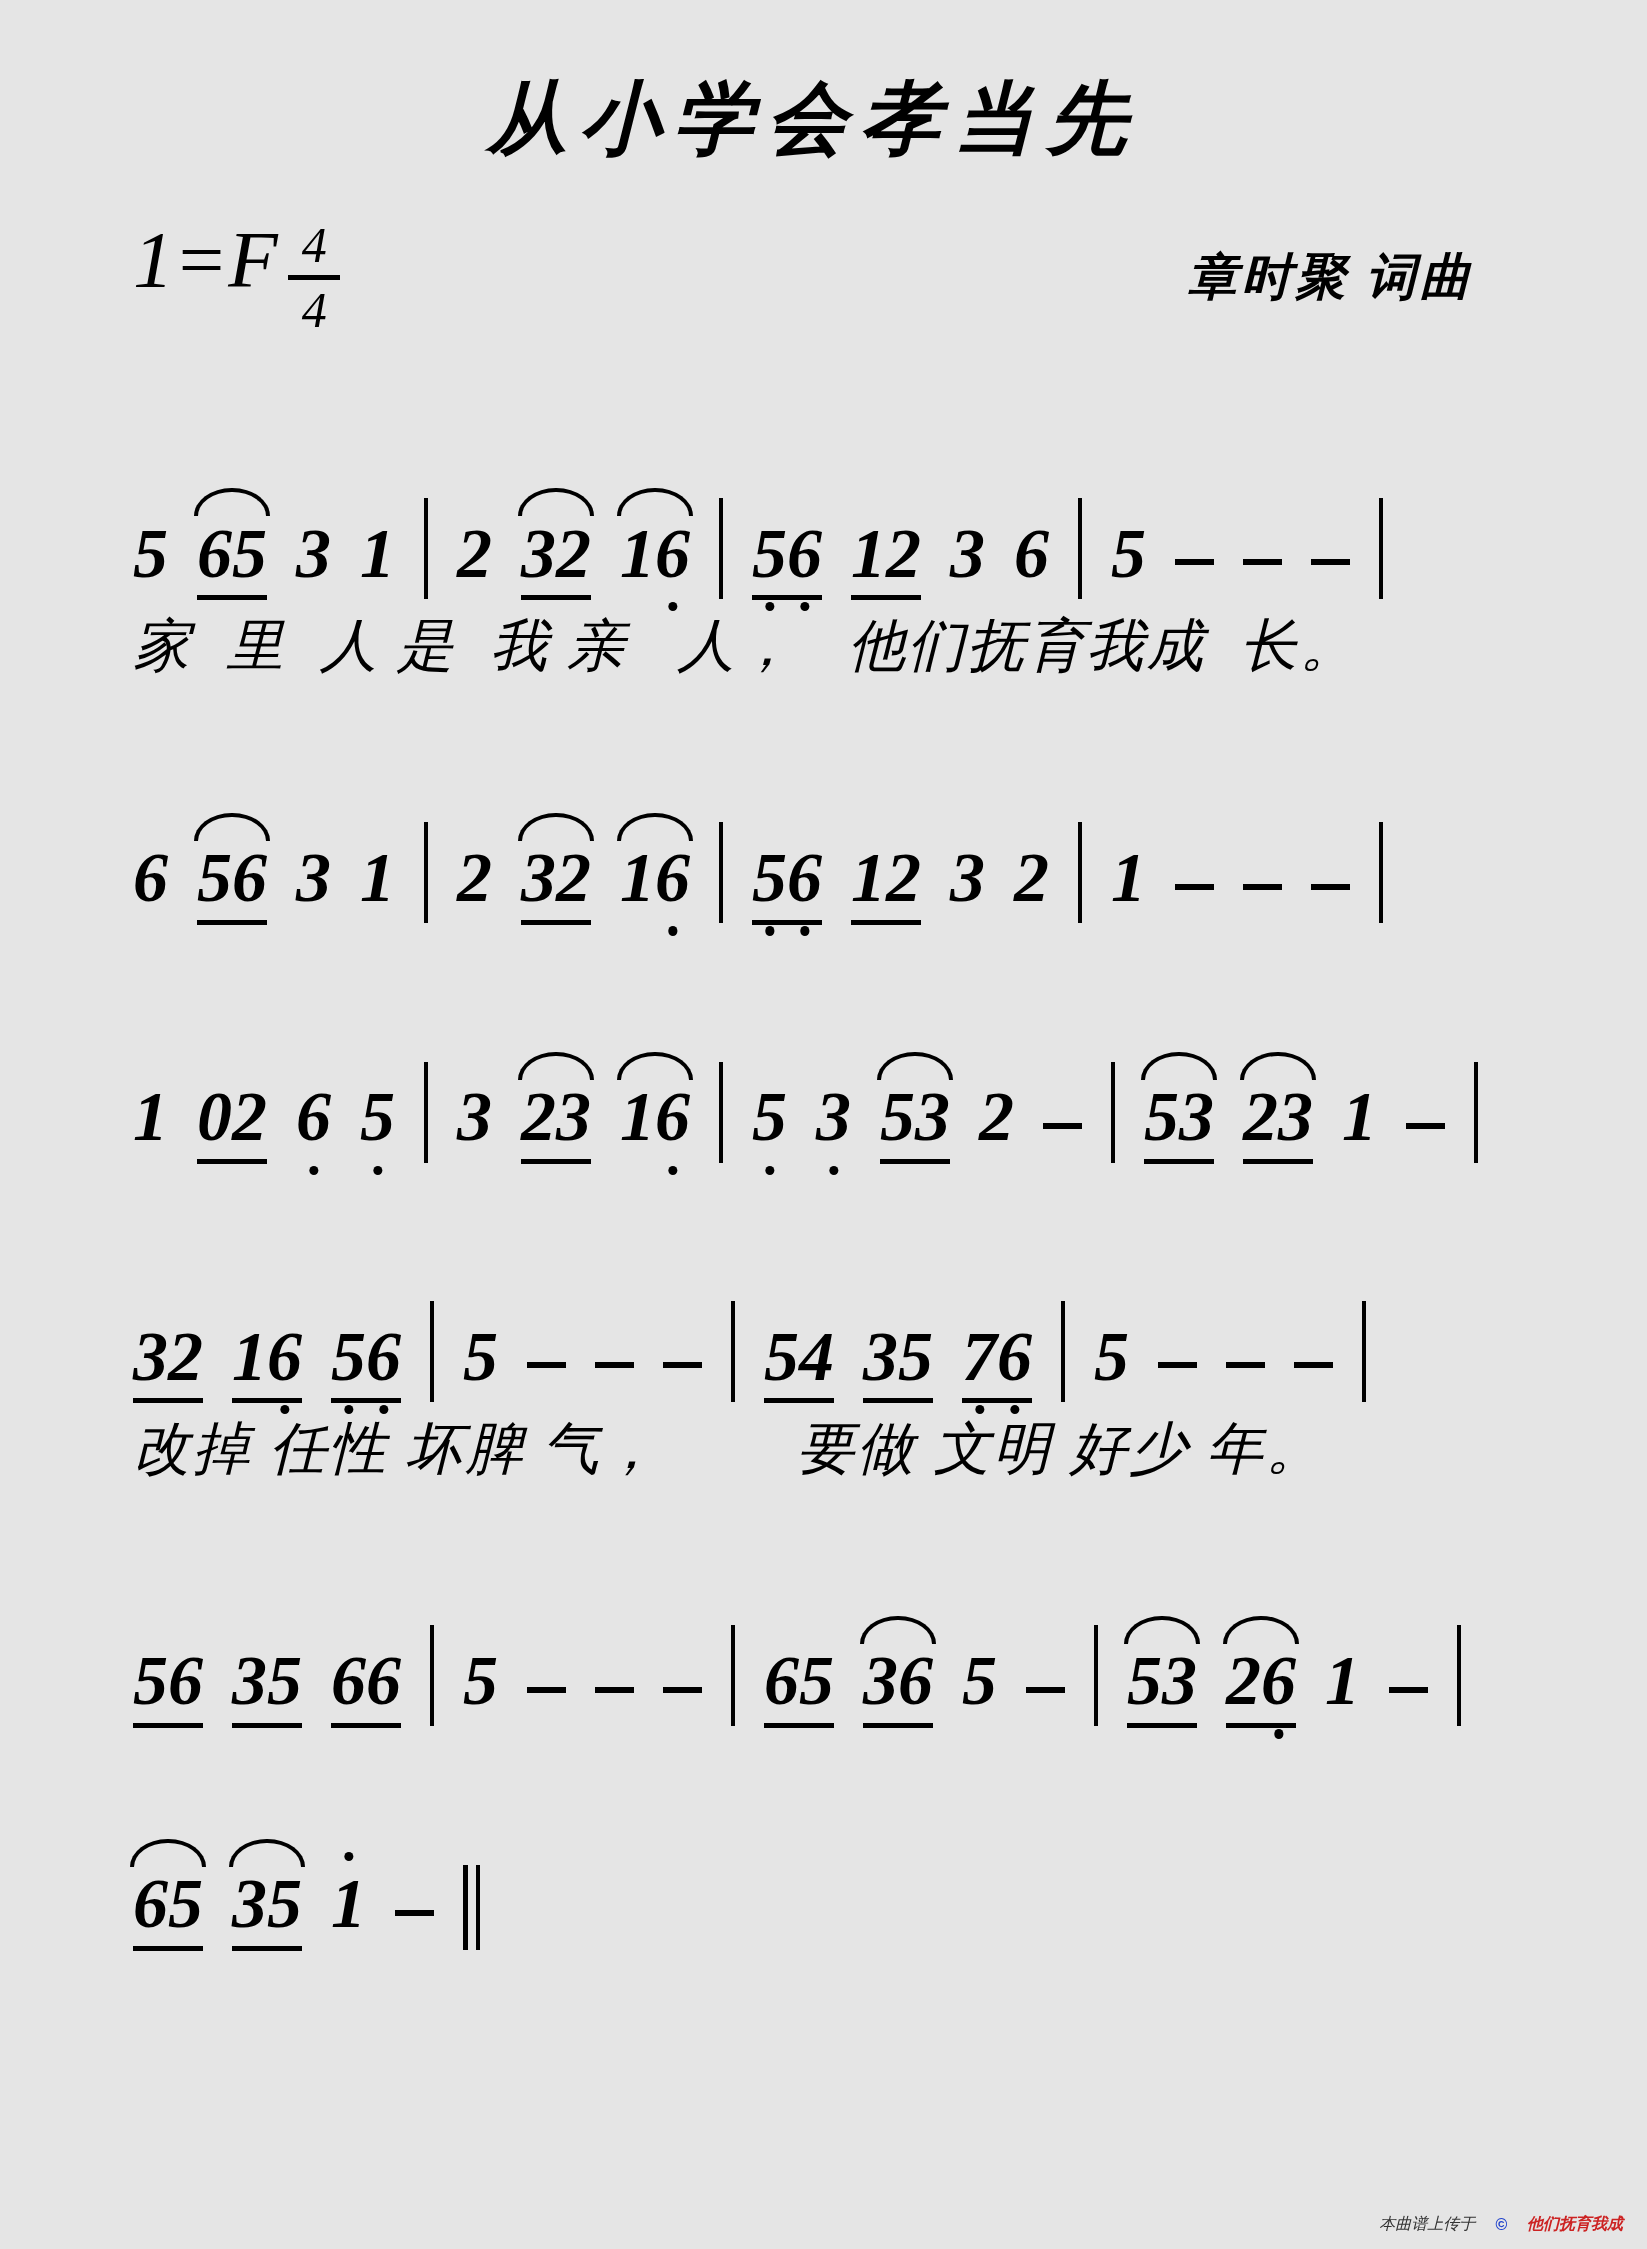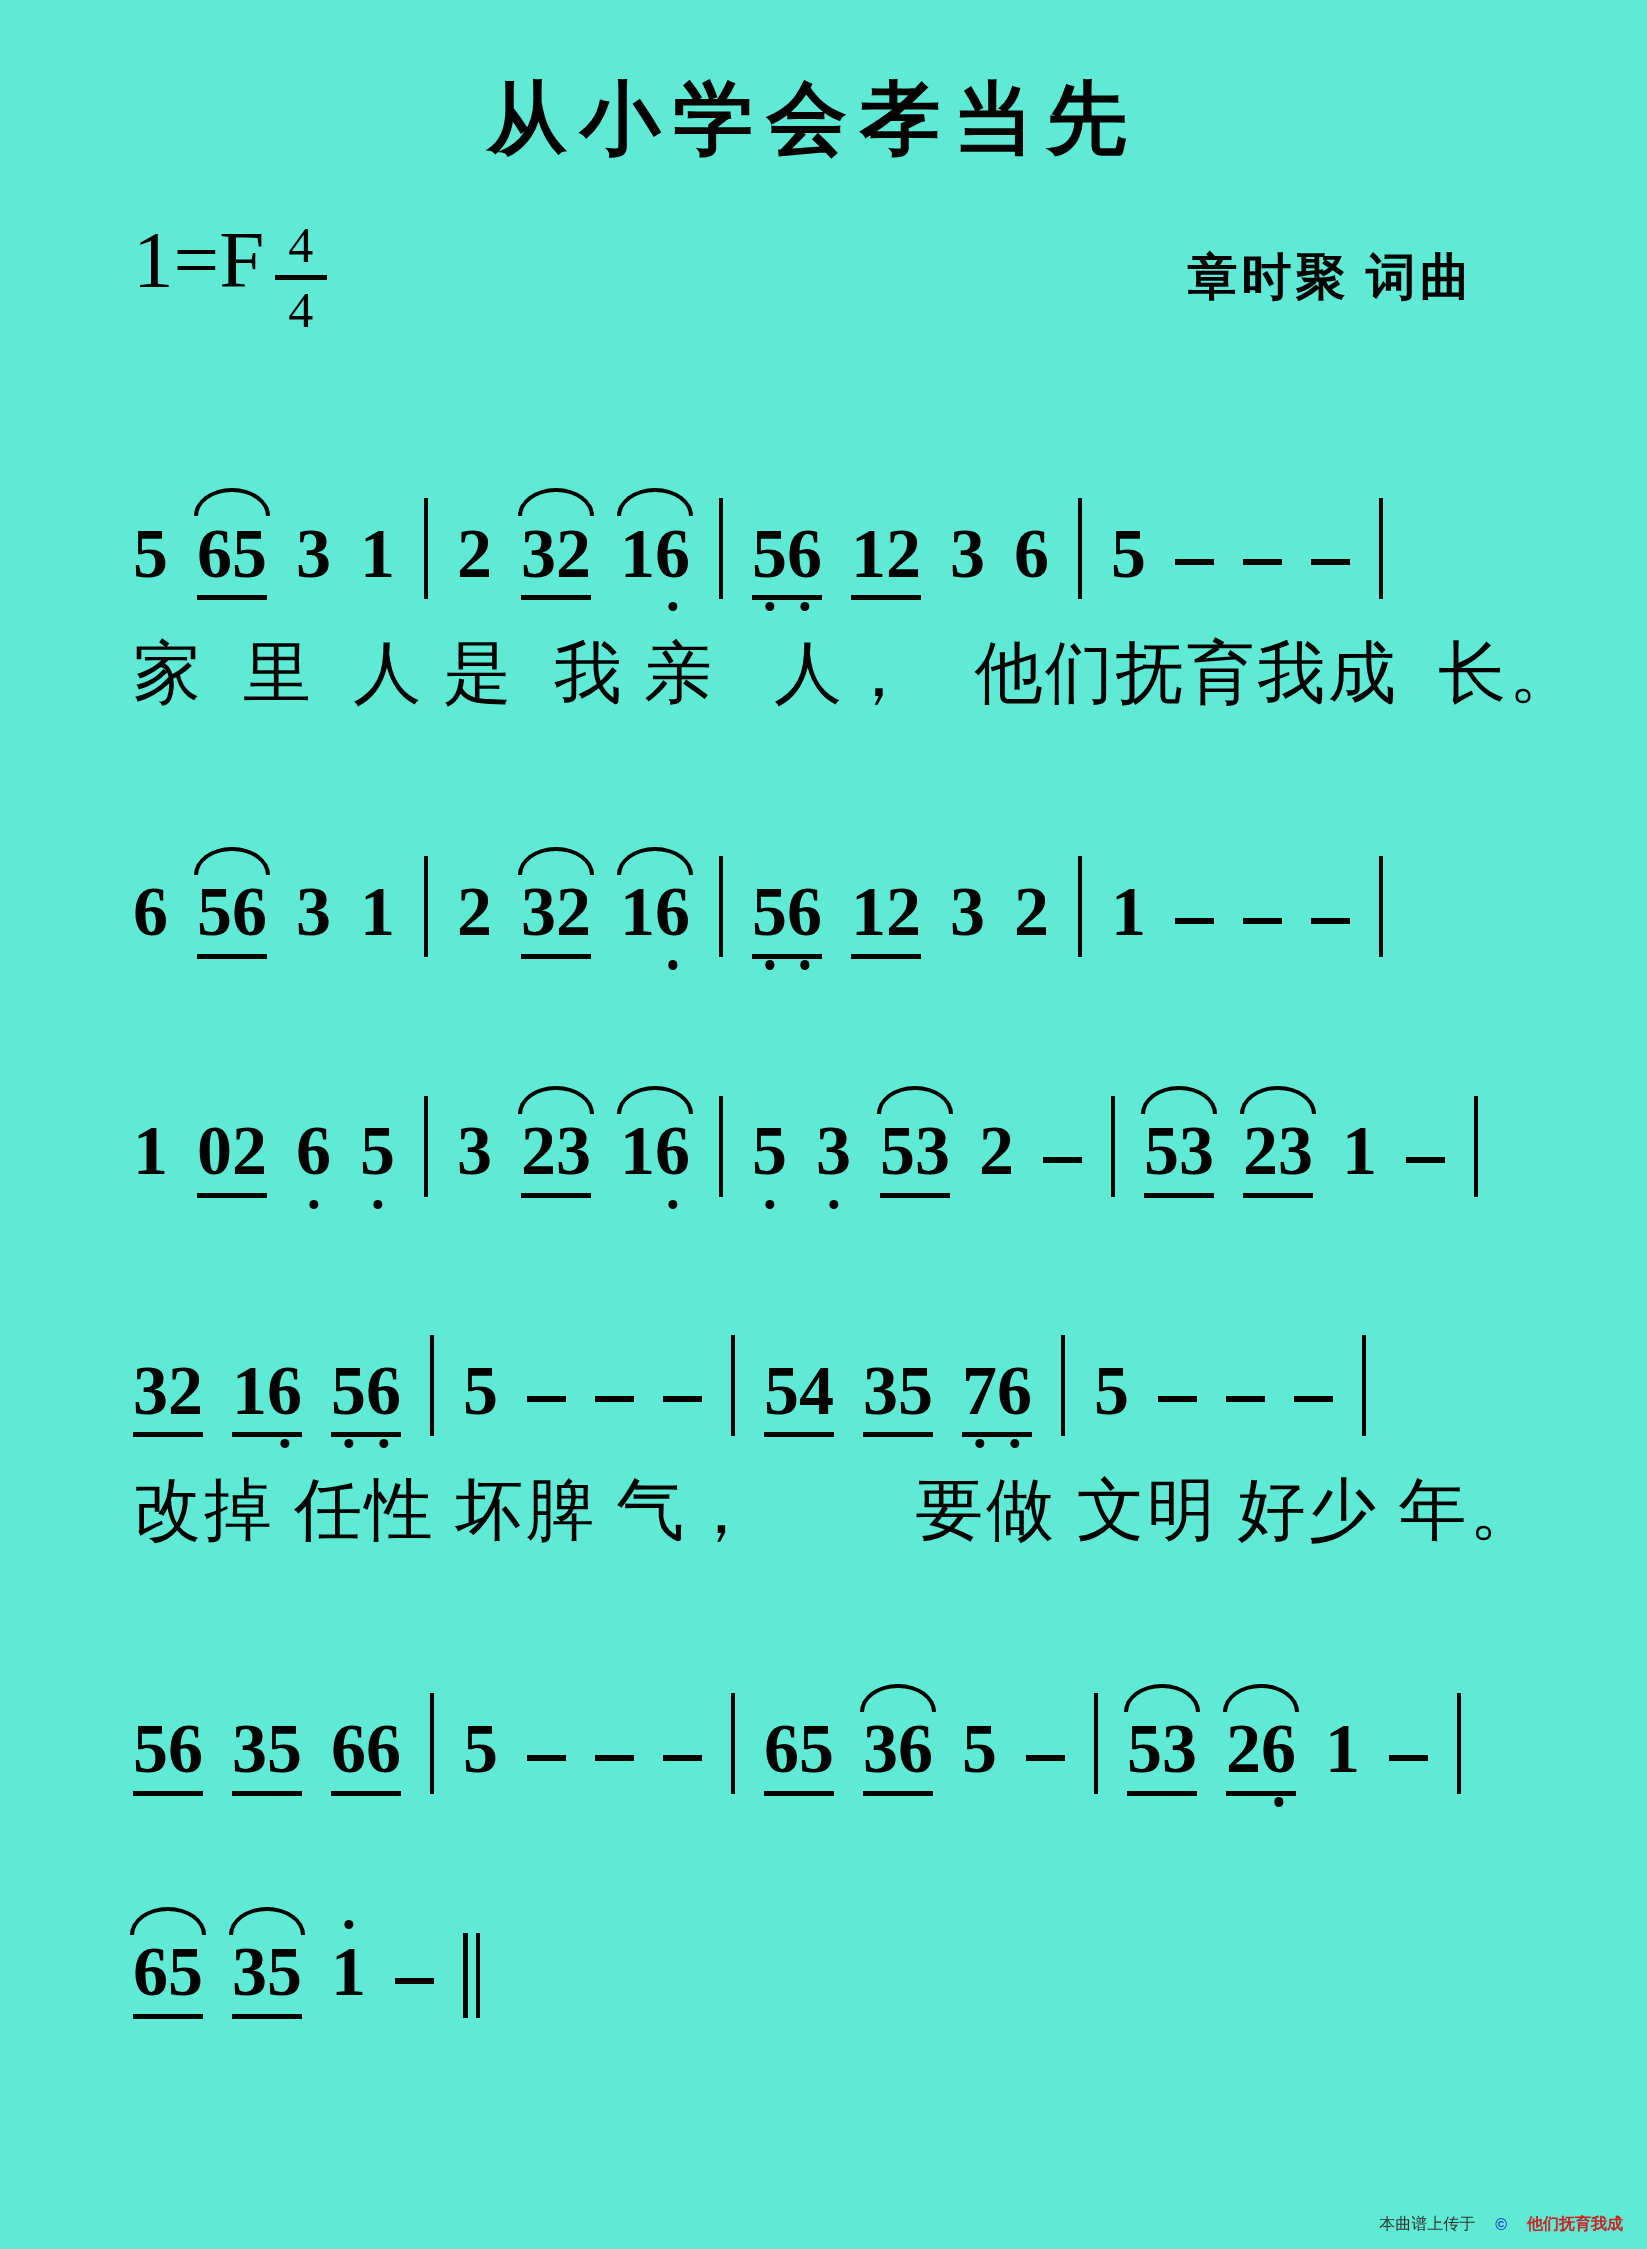--- a/index.html
+++ b/index.html
@@ -1,25 +1,26 @@
 <!DOCTYPE html>
 <html style="font-size:10.6px"><head>
 <meta charset="utf-8">
 <style>
   html, body { margin: 0; padding: 0; background: #ffffff; }
   .page {
     position: relative;
     width: 1647px;
     height: 2250px;
     box-sizing: border-box;
-    background: #5eead4;
+    background: #e5e5e5;
     color: #000;
     font-family: "Liberation Serif", "DejaVu Serif", serif;
     padding: 46px 153px 0 133px;
     overflow: hidden;
+    font-style: italic;
   }
   .title {
     text-align: center;
     font-size: 80px;
     font-weight: bold;
     letter-spacing: 13.3px;
     margin: 20px 0 46px 0;
   }
   .meta-row {
     display: flex;
@@ -57,22 +58,22 @@
   .arc {
     position: absolute; left: -2.7px; right: -2.7px; top: -30.5px; height: 24px;
     border: 4.6px solid #000; border-bottom: none;
     border-radius: 50% 50% 0 0 / 100% 100% 0 0;
   }
   .bar { width: 4px; height: 101px; background: #000; margin-bottom: 1.3px; flex: none; }
   .dash { width: 39px; height: 6px; background: #000; margin-bottom: 35px; flex: none; }
   .endbar { display: flex; gap: 8px; align-items: flex-end; margin-bottom: 1.3px; }
   .endbar .bar2 { width: 4.6px; height: 85px; background: #000; }
   .lyrics {
-    font-size: 68px;
-    margin-top: 28px;
+    font-size: 57px;
+    margin-top: 8px;
     white-space: pre;
     letter-spacing: 2.7px;
   }
   .watermark {
     position: absolute; right: 24px; bottom: 14.6px;
     font-family: "Liberation Sans", sans-serif;
     font-size: 16px; color: #333;
     display: flex; align-items: center; gap: 20px;
   }
   .wm-icon { color: #2244cc; font-weight: bold; }

